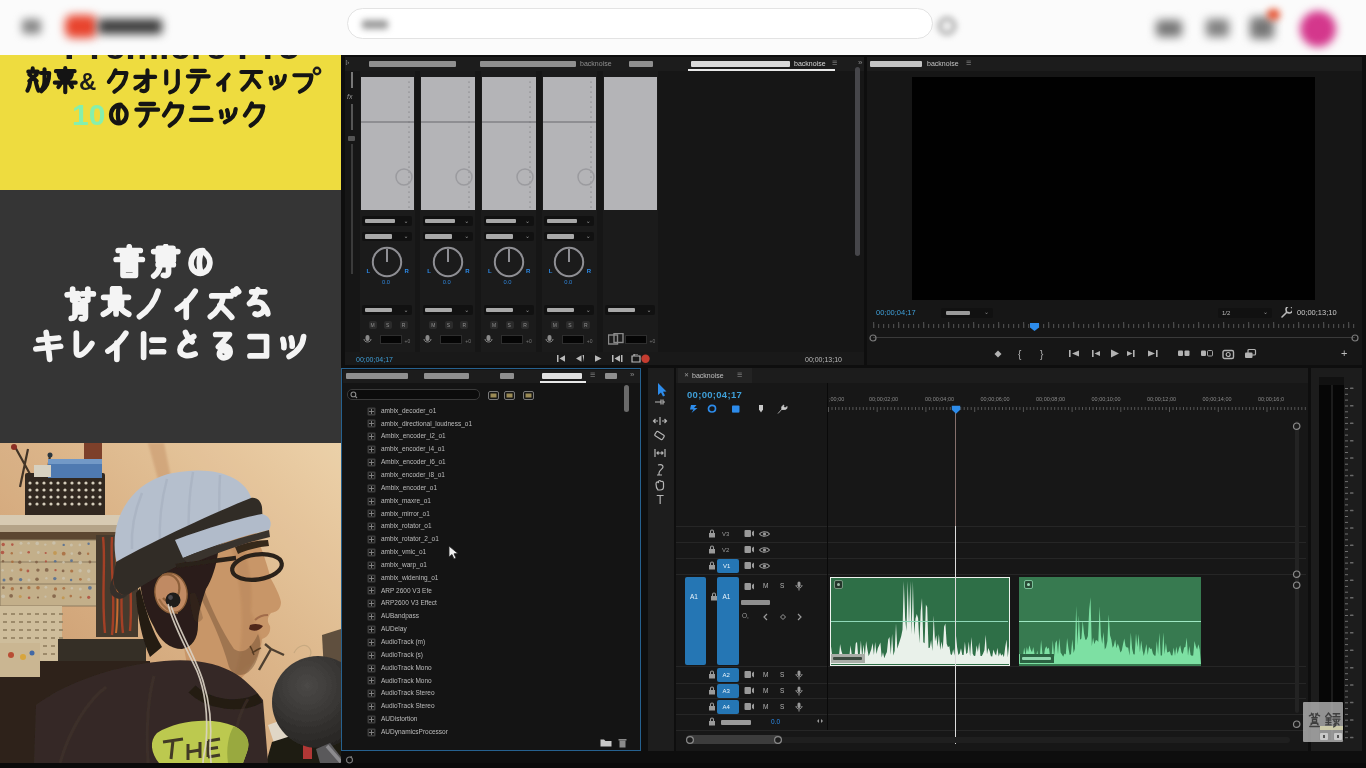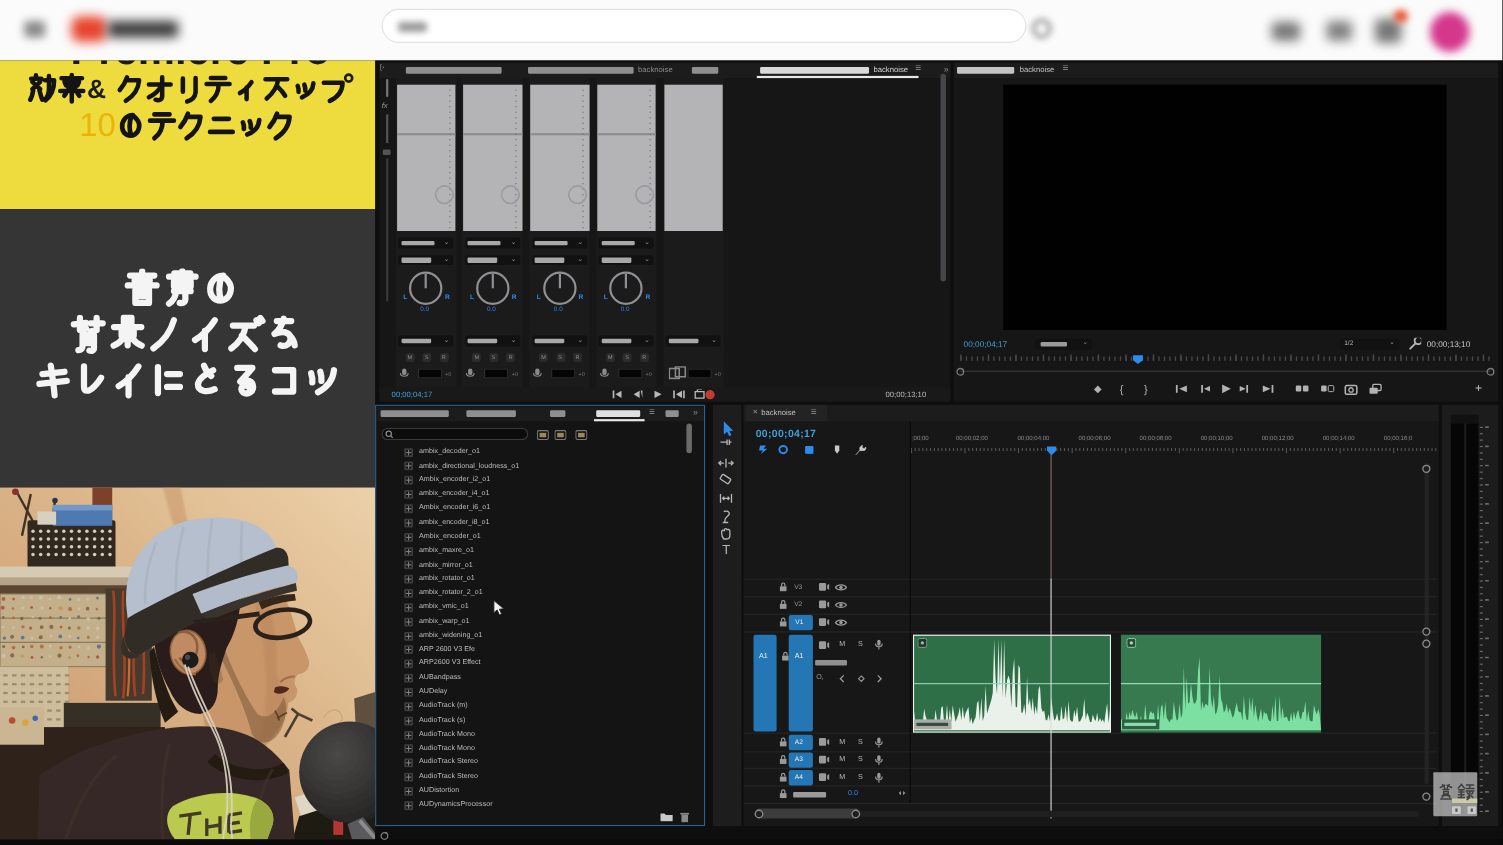--- a/index.html
+++ b/index.html
@@ -131,21 +131,21 @@
       <use href="#g-ri" transform="translate(53.0,1) scale(0.2750)" stroke="#141414" stroke-width="15"></use>
       <use href="#g-te" transform="translate(79.5,1) scale(0.2750)" stroke="#141414" stroke-width="15"></use>
       <use href="#g-xi" transform="translate(106.0,1) scale(0.2750)" stroke="#141414" stroke-width="15"></use>
       <use href="#g-a" transform="translate(132.5,1) scale(0.2750)" stroke="#141414" stroke-width="15"></use>
       <use href="#g-xtu" transform="translate(159.0,1) scale(0.2750)" stroke="#141414" stroke-width="15"></use>
       <use href="#g-pu" transform="translate(185.5,1) scale(0.2750)" stroke="#141414" stroke-width="15"></use>
     </svg>
 <svg class="abs" style="left:312px;top:66px" width="10" height="10">
       <circle cx="5" cy="5" r="3.2" fill="none" stroke="#1c1c1c" stroke-width="2.4"></circle>
     </svg>
-<div class="abs" style="left:72px;top:100px;font-size:30px;color:#eab308;line-height:1;white-space:nowrap;font-weight:normal;letter-spacing:0px">10</div>
+<div class="abs" style="left:72px;top:100px;font-size:30px;color:#86efac;line-height:1;white-space:nowrap;font-weight:bold;letter-spacing:0px">10</div>
 <svg class="abs" style="left:106px;top:99px" width="168" height="32" viewBox="0 0 168 32">
       <use href="#g-no" transform="translate(0.0,1) scale(0.2850)" stroke="#141414" stroke-width="15"></use>
       <use href="#g-te" transform="translate(27.0,1) scale(0.2850)" stroke="#141414" stroke-width="15"></use>
       <use href="#g-ku" transform="translate(54.0,1) scale(0.2850)" stroke="#141414" stroke-width="15"></use>
       <use href="#g-ni" transform="translate(81.0,1) scale(0.2850)" stroke="#141414" stroke-width="15"></use>
       <use href="#g-xtu" transform="translate(108.0,1) scale(0.2850)" stroke="#141414" stroke-width="15"></use>
       <use href="#g-ku" transform="translate(135.0,1) scale(0.2850)" stroke="#141414" stroke-width="15"></use>
     </svg>
 <div class="abs" style="left:0;top:190px;width:341px;height:253px;background:#353535"></div>
 <svg class="abs" style="left:112px;top:244px" width="115" height="38" viewBox="0 0 115 38">

